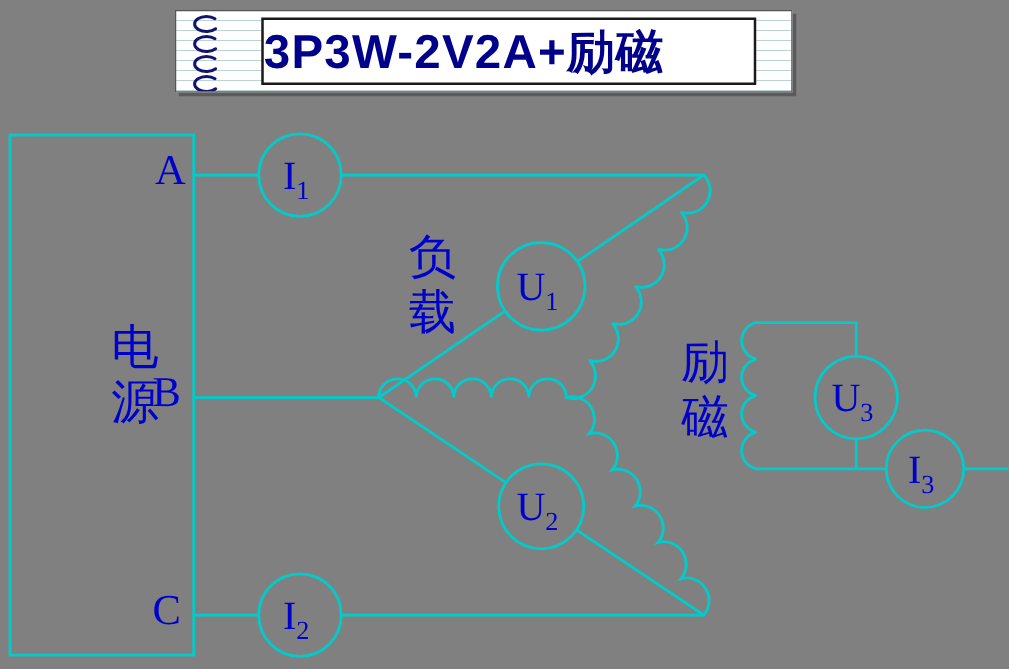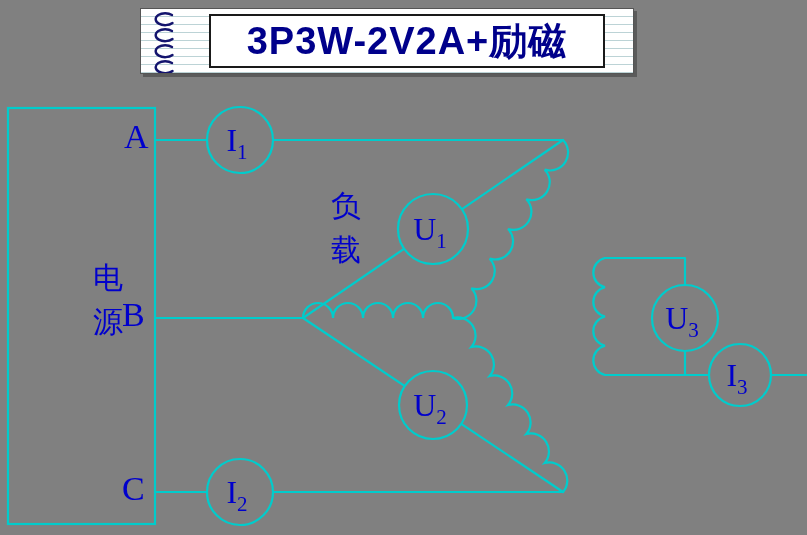--- a/index.html
+++ b/index.html
@@ -14,30 +14,30 @@
     background-color:#ffffff;
     background-image:repeating-linear-gradient(to bottom,
       #ffffff 0px, #ffffff 7px, #bcd3d6 7px, #bcd3d6 8px);
     border:1px solid #555;
     box-shadow:3px 3px 0 rgba(60,60,60,0.55);
   }
   .coil-svg { position:absolute; left:2px; top:0; }
   .title-box {
     position:absolute; left:68px; top:5px; width:392px; height:50px;
     background:#ffffff; border:2px solid #1a1a1a;
-    display:flex; align-items:center; justify-content:center;
+    display:flex; align-items:center; justify-content:flex-start;
   }
   .title-text {
     font-size:38px; font-weight:bold; color:#00008B;
     letter-spacing:1px; white-space:nowrap;
   }
 
   
   .vlabel {
-    position:absolute; color:#0000CC; font-size:30px; line-height:44px;
+    position:absolute; color:#0000CC; font-size:38px; line-height:44px;
     width:38px; text-align:center; font-weight:500;
     word-break:break-all;
   }
   #lbl-dianyuan { left:62px;  top:256px;margin-left:27px; }
   #lbl-fuzai    { left:327px; top:184px; }
   #lbl-lici     { left:545px; top:268px; }
 
   
   .terminal {
     position:absolute; color:#0000CC; font-size:34px;
@@ -102,18 +102,19 @@
         <path d="M29 54 a9.5 6 0 1 0 0.5 8"></path>
       </g>
     </svg>
     <div class="title-box">
       <span class="title-text">3P3W-2V2A+励磁</span>
     </div>
   </div>
 
   <div class="vlabel" id="lbl-dianyuan">电源</div>
   <div class="vlabel" id="lbl-fuzai">负载</div>
+  <div class="vlabel" id="lbl-lici">励磁</div>
 
   <div class="terminal" id="term-a">A</div>
   <div class="terminal" id="term-b">B</div>
   <div class="terminal" id="term-c">C</div>
 
 </div>
 
 </body></html>

